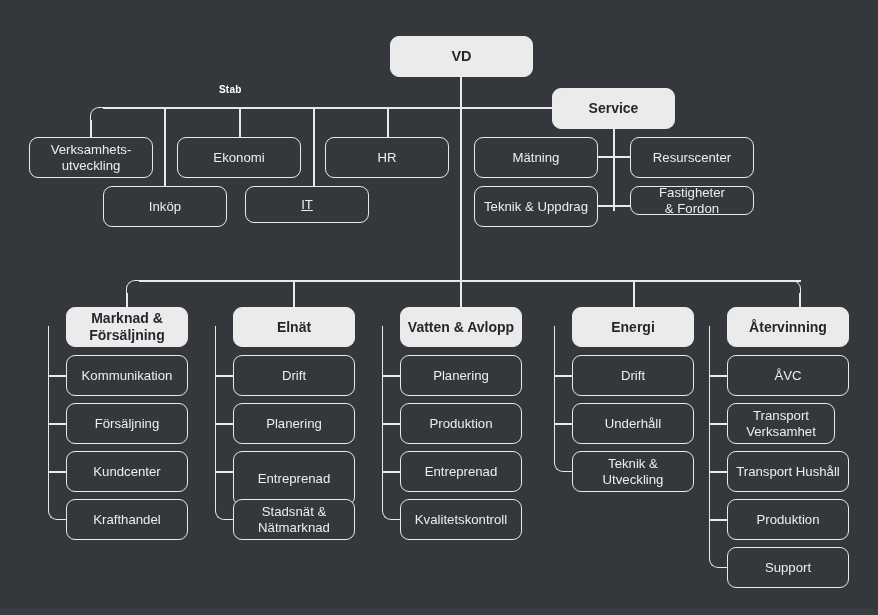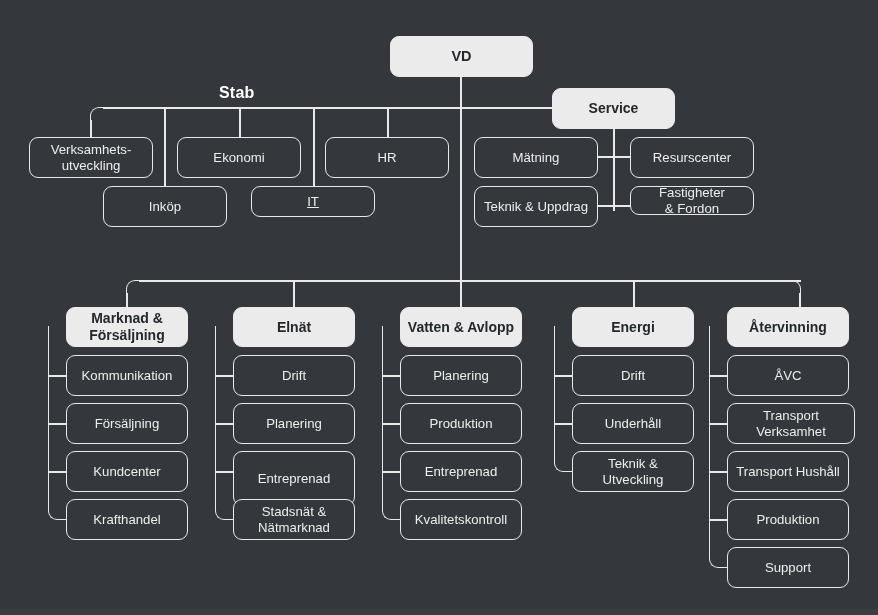--- a/index.html
+++ b/index.html
@@ -50,21 +50,21 @@
   }
   .elbow.tl{border-right:none;border-bottom:none;border-top-left-radius:9px;}
   .elbow.tr{border-left:none;border-bottom:none;border-top-right-radius:9px;}
   .elbow.bl{border-right:none;border-top:none;border-bottom-left-radius:9px;}
 
   
   .caption{
     position:absolute;
     color:#ffffff;
     font-weight:700;
-    font-size:16px;
+    font-size:10px;
     letter-spacing:.2px;
   }
 
   .footer-strip{
     position:absolute;left:0;bottom:0;width:878px;height:6px;
     background:#3a3e42;
   }
 </style>
 </head>
 <body>
@@ -89,21 +89,21 @@
   <div class="ln v" style="left:313px;top:107px;height:80px;"></div>
 
   <div class="ln v" style="left:387px;top:107px;height:31px;"></div>
 
   <div class="node dark" style="left:29px;top:137px;width:124px;height:41px;">Verksamhets-
 utveckling</div>
   <div class="node dark" style="left:177px;top:137px;width:124px;height:41px;">Ekonomi</div>
   <div class="node dark" style="left:325px;top:137px;width:124px;height:41px;">HR</div>
 
   <div class="node dark" style="left:103px;top:186px;width:124px;height:41px;">Inköp</div>
-  <div class="node dark" style="left:251px;top:186px;width:124px;height:31px;text-decoration:underline;">IT</div>
+  <div class="node dark" style="left:245px;top:186px;width:124px;height:37px;text-decoration:underline;">IT</div>
 
   <div class="node light" style="left:552px;top:88px;width:123px;height:41px;">Service</div>
 
   <div class="ln v" style="left:613px;top:129px;height:82px;"></div>
 
   <div class="ln h" style="left:597px;top:156px;width:18px;"></div>
   <div class="ln h" style="left:597px;top:205px;width:18px;"></div>
 
   <div class="ln h" style="left:613px;top:156px;width:18px;"></div>
   <div class="ln h" style="left:613px;top:205px;width:18px;"></div>
@@ -165,20 +165,20 @@
   <div class="node dark" style="left:572px;top:451px;width:122px;height:41px;">Teknik &amp;
 Utveckling</div>
 
   <div class="node light" style="left:727px;top:307px;width:122px;height:40px;">Återvinning</div>
   <div class="elbow bl" style="left:709px;top:326px;width:18px;height:242px;"></div>
   <div class="ln h" style="left:709px;top:375px;width:18px;"></div>
   <div class="ln h" style="left:709px;top:423px;width:18px;"></div>
   <div class="ln h" style="left:709px;top:471px;width:18px;"></div>
   <div class="ln h" style="left:709px;top:519px;width:18px;"></div>
   <div class="node dark" style="left:727px;top:355px;width:122px;height:41px;">ÅVC</div>
-  <div class="node dark" style="left:727px;top:403px;width:128px;height:41px;">Transport
+  <div class="node dark" style="left:727px;top:403px;width:108px;height:41px;">Transport
 Verksamhet</div>
   <div class="node dark" style="left:727px;top:451px;width:122px;height:41px;">Transport Hushåll</div>
   <div class="node dark" style="left:727px;top:499px;width:122px;height:41px;">Produktion</div>
   <div class="node dark" style="left:727px;top:547px;width:122px;height:41px;">Support</div>
 
   <div class="footer-strip"></div>
 </div>
 
 </body></html>

